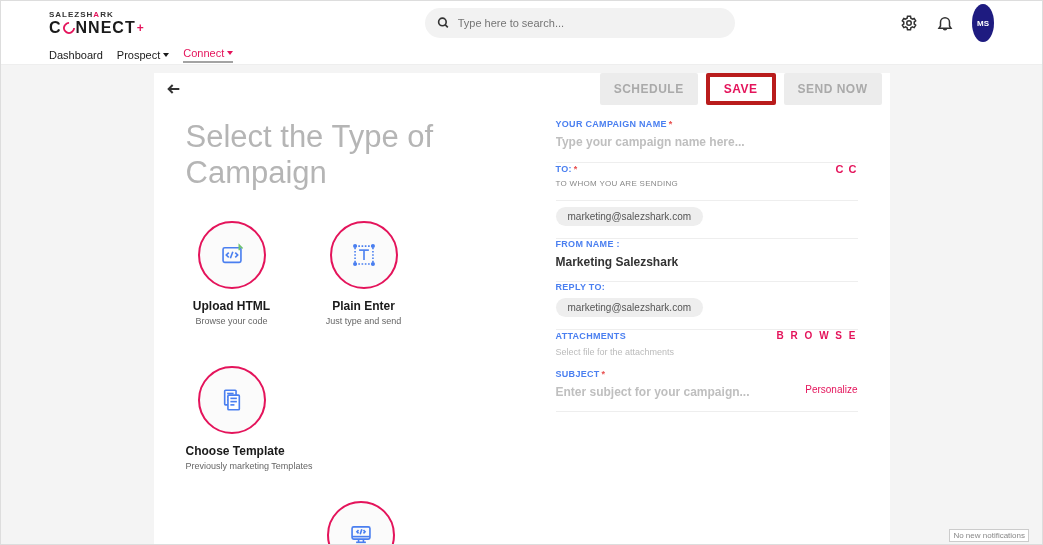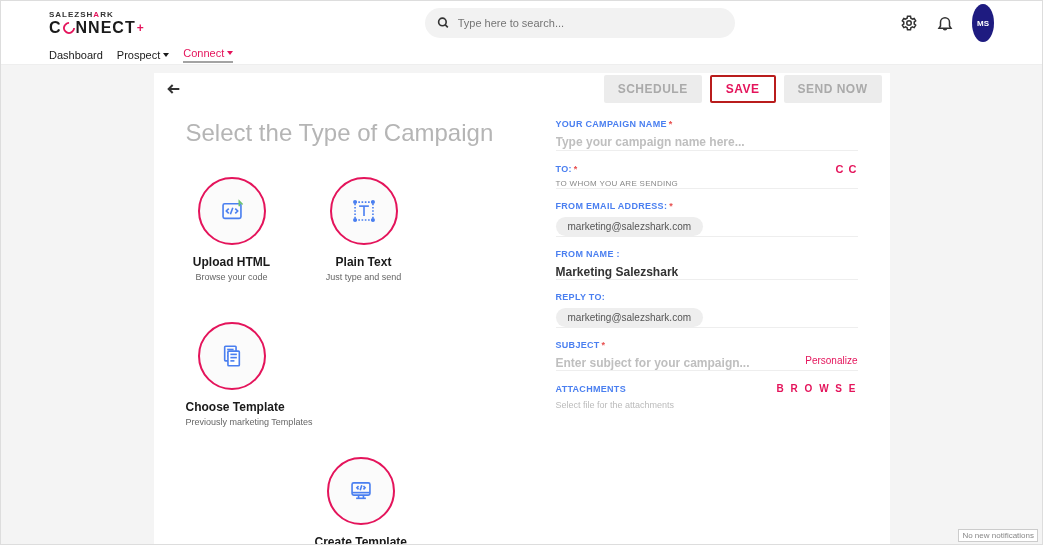--- a/index.html
+++ b/index.html
@@ -35,57 +35,57 @@
     .body-area { background: #f4f4f4; height: calc(545px - 64px); padding: 8px 0 0; }
     
     .content { width: 736px; margin: 0 auto; background: #fff; height: 100%; position: relative; }
     
     
     .action-bar { display: flex; align-items: center; height: 28px; padding: 4px 8px 0 8px; }
     .back-arrow { width: 16px; height: 16px; cursor: pointer; margin-left: 4px; }
     .action-buttons { margin-left: auto; display: flex; gap: 8px; }
     .btn { font-size: 12px; font-weight: 600; letter-spacing: 0.5px; padding: 5px 14px; border-radius: 2px; cursor: pointer; }
     .btn-disabled { background: #ececec; color: #aaa; border: none; }
-    .btn-save { background: #fff; border: 2px solid #b91c1c; color: #e4145b; }
+    .btn-save { background: #fff; border: 4px solid #b91c1c; color: #e4145b; }
     
     
     .main { display: flex; padding: 18px 32px 0 32px; }
     .left { width: 370px; padding-right: 20px; }
     .right { flex: 1; }
     
-    .page-title { font-size: 24px; font-weight: 400; color: #b5b5b5; margin-bottom: 30px; }
+    .page-title { font-size: 31px; font-weight: 400; color: #b5b5b5; margin-bottom: 30px; }
     
     .cards { display: flex; flex-wrap: wrap; gap: 40px; justify-content: flex-start; }
     .card { width: 92px; text-align: center; cursor: pointer; }
     .card-circle { width: 68px; height: 68px; border-radius: 50%; border: 2px solid #e4145b; background: #fbfbfb; display: flex; align-items: center; justify-content: center; margin: 0 auto 10px; }
     .card-circle svg { width: 26px; height: 26px; }
     .card-title { font-size: 12px; font-weight: 700; color: #1a1a1a; white-space: nowrap; }
     .card-sub { font-size: 9px; color: #666; margin-top: 3px; white-space: nowrap; }
     .card-bottom-row { width: 100%; display: flex; justify-content: center; margin-top: 30px; }
     
     
-    .field { border-bottom: 1px solid #eee; margin-bottom: 12px; }
+    .field { border-bottom: 1px solid #eee; padding-bottom: 12px; }
     .field-label { font-size: 9px; font-weight: 600; letter-spacing: 0.3px; color: #4a7ff0; text-transform: uppercase; }
     .field-label .req { color: #e85050; margin-left: 2px; }
     .field-input { border: none; outline: none; font-size: 12px; color: #8b5cf6; margin-top: 6px; width: 100%; }
     .field-input::placeholder { color: #bfbfbf; font-weight: 600; }
     .field-hint { font-size: 8px; color: #888; letter-spacing: 0.3px; margin-top: 4px; text-transform: uppercase; }
     
     .field-row { display: flex; justify-content: space-between; align-items: center; }
     .cc-btn { font-size: 11px; font-weight: 600; color: #e4145b; letter-spacing: 1px; cursor: pointer; }
     
     .pill { display: inline-block; background: #eee; border-radius: 12px; padding: 4px 12px; font-size: 10px; color: #555; margin-top: 6px; }
     
     .field-value { font-size: 12px; color: #333; margin-top: 6px; font-weight: bold; }
     
     .personalize { font-size: 10px; color: #e4145b; cursor: pointer; }
     .browse { font-size: 10px; font-weight: 600; color: #e4145b; letter-spacing: 2px; cursor: pointer; }
     .attach-hint { font-size: 9px; color: #bbb; margin-top: 6px; }
     
-    .notif-badge { position: absolute; bottom: 2px; right: 4px; font-size: 8px; background: #fff; border: 1px solid #ccc; padding: 1px 3px; color: #888; }
+    .notif-badge { position: absolute; bottom: 2px; right: 13px; font-size: 8px; background: #fff; border: 1px solid #ccc; padding: 1px 3px; color: #888; }
   </style>
 </head>
 <body>
 
 <div class="page-wrap">
 
   <div class="header">
     <div class="logo">
       <span class="logo-top">SALEZSH<span class="red">A</span>RK</span>
       <span class="logo-main">
@@ -169,21 +169,21 @@
                 <svg viewBox="0 0 32 32" fill="none" stroke="#4a7ff0" stroke-width="2">
                     <rect x="5" y="5" width="22" height="22" stroke-dasharray="2 2"></rect>
                     <line x1="10" y1="10" x2="22" y2="10"></line>
                     <line x1="16" y1="10" x2="16" y2="22"></line>
                     <circle cx="5" cy="5" r="1.5" fill="#4a7ff0"></circle>
                     <circle cx="27" cy="5" r="1.5" fill="#4a7ff0"></circle>
                     <circle cx="5" cy="27" r="1.5" fill="#4a7ff0"></circle>
                     <circle cx="27" cy="27" r="1.5" fill="#4a7ff0"></circle>
                   </svg>
               </div>
-              <div class="card-title">Plain Text</div>
+              <div class="card-title">Plain Enter</div>
               <div class="card-sub">Just type and send</div>
             </div>
             <div class="card">
               <div class="card-circle">
                 <svg viewBox="0 0 32 32" fill="none" stroke="#4a7ff0" stroke-width="2">
                     <rect x="7" y="4" width="14" height="18" rx="1"></rect>
                     <line x1="10" y1="8" x2="18" y2="8"></line>
                     <line x1="10" y1="12" x2="18" y2="12"></line>
                     <line x1="10" y1="16" x2="15" y2="16"></line>
                     <rect x="11" y="10" width="14" height="18" rx="1" fill="#fff"></rect>
@@ -222,44 +222,43 @@
             <input class="field-input" placeholder="Type your campaign name here..." style="">
           </div>
           <div class="field">
             <div class="field-row">
               <div class="field-label"><span>TO:</span><span class="req">*</span></div>
               <span class="cc-btn">C C</span>
             </div>
             <div class="field-hint">TO WHOM YOU ARE SENDING</div>
           </div>
           <div class="field">
-            <div class="field-label"><span>FROM EMAIL ADDRESS:</span><span class="req">*</span></div>
             <span class="pill">marketing@salezshark.com</span>
           </div>
           <div class="field">
             <div class="field-label"><span>FROM NAME :</span></div>
             <div class="field-value">Marketing Salezshark</div>
           </div>
           <div class="field">
             <div class="field-label"><span>REPLY TO:</span></div>
             <span class="pill">marketing@salezshark.com</span>
+          </div>
+          <div class="field" style="border-bottom:none">
+            <div class="field-row">
+              <div class="field-label"><span>ATTACHMENTS</span></div>
+              <span class="browse">B R O W S E</span>
+            </div>
+            <div class="attach-hint">Select file for the attachments</div>
           </div>
           <div class="field">
             <div class="field-label"><span>SUBJECT</span><span class="req">*</span></div>
             <div class="field-row">
               <input class="field-input" style="flex: 1 1 0%;" placeholder="Enter subject for your campaign...">
               <span class="personalize">Personalize</span>
             </div>
           </div>
-          <div class="field" style="border-bottom:none">
-            <div class="field-row">
-              <div class="field-label"><span>ATTACHMENTS</span></div>
-              <span class="browse">B R O W S E</span>
-            </div>
-            <div class="attach-hint">Select file for the attachments</div>
-          </div>
         </div>
       </div>
     </div>
   </div>
 
   <div class="notif-badge">No new notifications</div>
 </div>
 
 </body></html>

